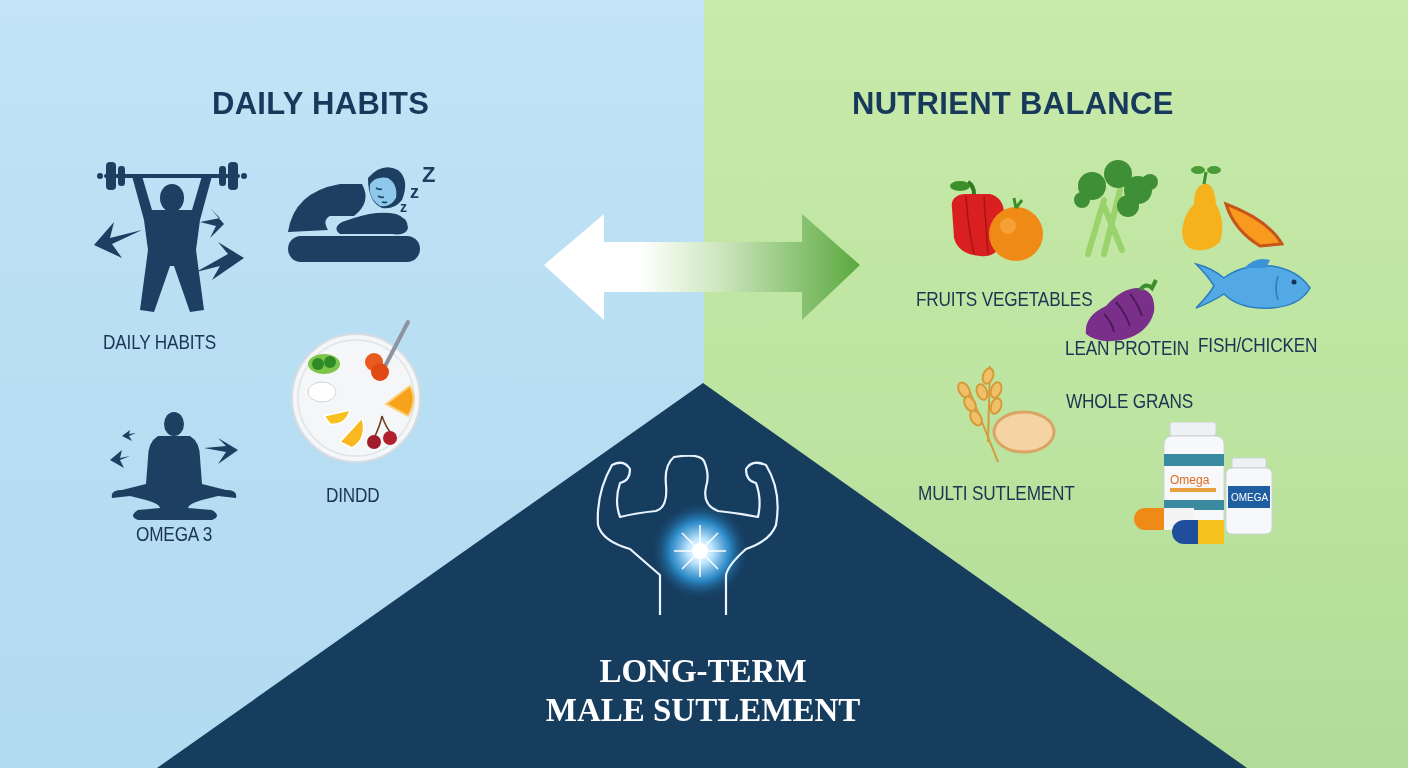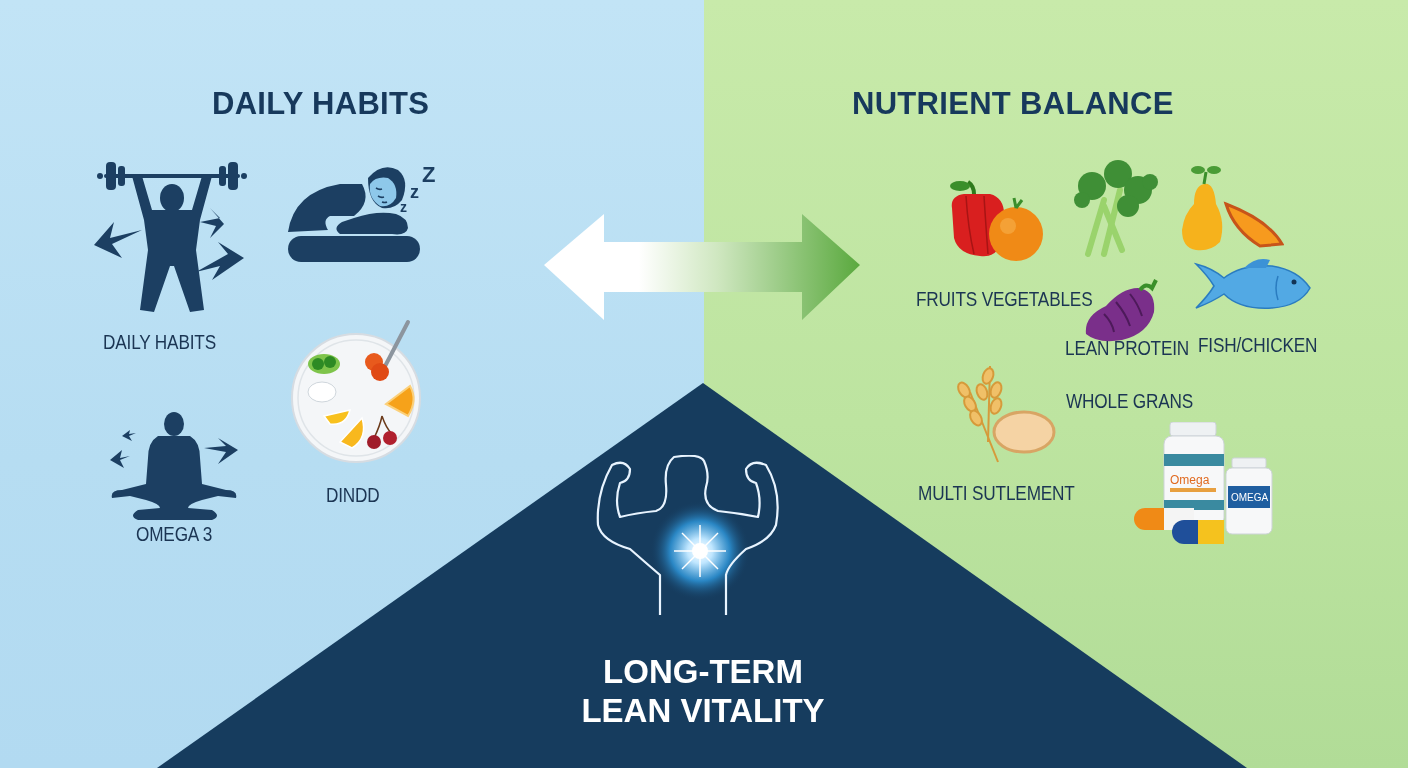--- a/index.html
+++ b/index.html
@@ -7,21 +7,21 @@
   body { position:relative; font-family:"Liberation Sans", sans-serif; }
   .panel-left { position:absolute; left:0; top:0; width:704px; height:768px;
     background:linear-gradient(180deg,#c2e4f6 0%,#b6ddf2 60%,#b2daf1 100%); }
   .panel-right { position:absolute; left:704px; top:0; width:704px; height:768px;
     background:linear-gradient(180deg,#c8eaaa 0%,#bde4a0 55%,#b1dc97 100%); }
   .triangle { position:absolute; left:0; top:0; width:1408px; height:768px; }
   .heading { position:absolute; font-weight:bold; color:#17395c; font-size:31px; letter-spacing:0.3px; white-space:nowrap; }
   .label { position:absolute; color:#1b3553; font-size:20px; white-space:nowrap; transform:scaleX(0.86); transform-origin:left top; letter-spacing:-0.2px; }
   .icon { position:absolute; }
   .vitality-title { position:absolute; left:503px; top:652px; width:400px; text-align:center; color:#fff; font-weight:bold; font-size:33px; line-height:39px; }
-  .vitality-title span { display:block; }
+  .vitality-title span { display:block;font-family:Liberation Serif, serif; }
 </style>
 </head>
 <body>
 
 <div class="panel-left"></div>
 <div class="panel-right"></div>
 
 <svg class="triangle" viewBox="0 0 1408 768">
   <polygon points="703,383 1247,768 157,768" fill="#163c5e"></polygon>
 </svg>
@@ -124,21 +124,21 @@
     <line x1="110" y1="70" x2="110" y2="122"></line>
     <line x1="84" y1="96" x2="136" y2="96"></line>
     <line x1="92" y1="78" x2="128" y2="114"></line>
     <line x1="128" y1="78" x2="92" y2="114"></line>
   </g>
   <circle cx="110" cy="96" r="8" fill="#ffffff"></circle>
 </svg>
 
 <div class="vitality-title">
   <span>LONG-TERM</span>
-  <span>LEAN VITALITY</span>
+  <span>MALE SUTLEMENT</span>
 </div>
 
 <svg class="icon" style="left:944px;top:178px;" width="104" height="86" viewBox="0 0 104 86">
   <path d="M8 30 Q6 18 20 16 L46 16 Q62 20 60 42 L56 68 Q50 80 36 78 Q14 76 10 60 Z" fill="#d91f1f"></path>
   <path d="M22 18 Q24 50 30 76" stroke="#a81414" stroke-width="1.5" fill="none"></path>
   <path d="M40 18 Q42 50 44 76" stroke="#a81414" stroke-width="1.5" fill="none"></path>
   <path d="M30 16 Q30 8 24 4" stroke="#2f7a1c" stroke-width="4" fill="none"></path>
   <ellipse cx="16" cy="8" rx="10" ry="5" fill="#3a8f2a"></ellipse>
   <circle cx="72" cy="56" r="27" fill="#f08a16"></circle>
   <circle cx="64" cy="48" r="8" fill="#f7b04c" opacity="0.6"></circle>

